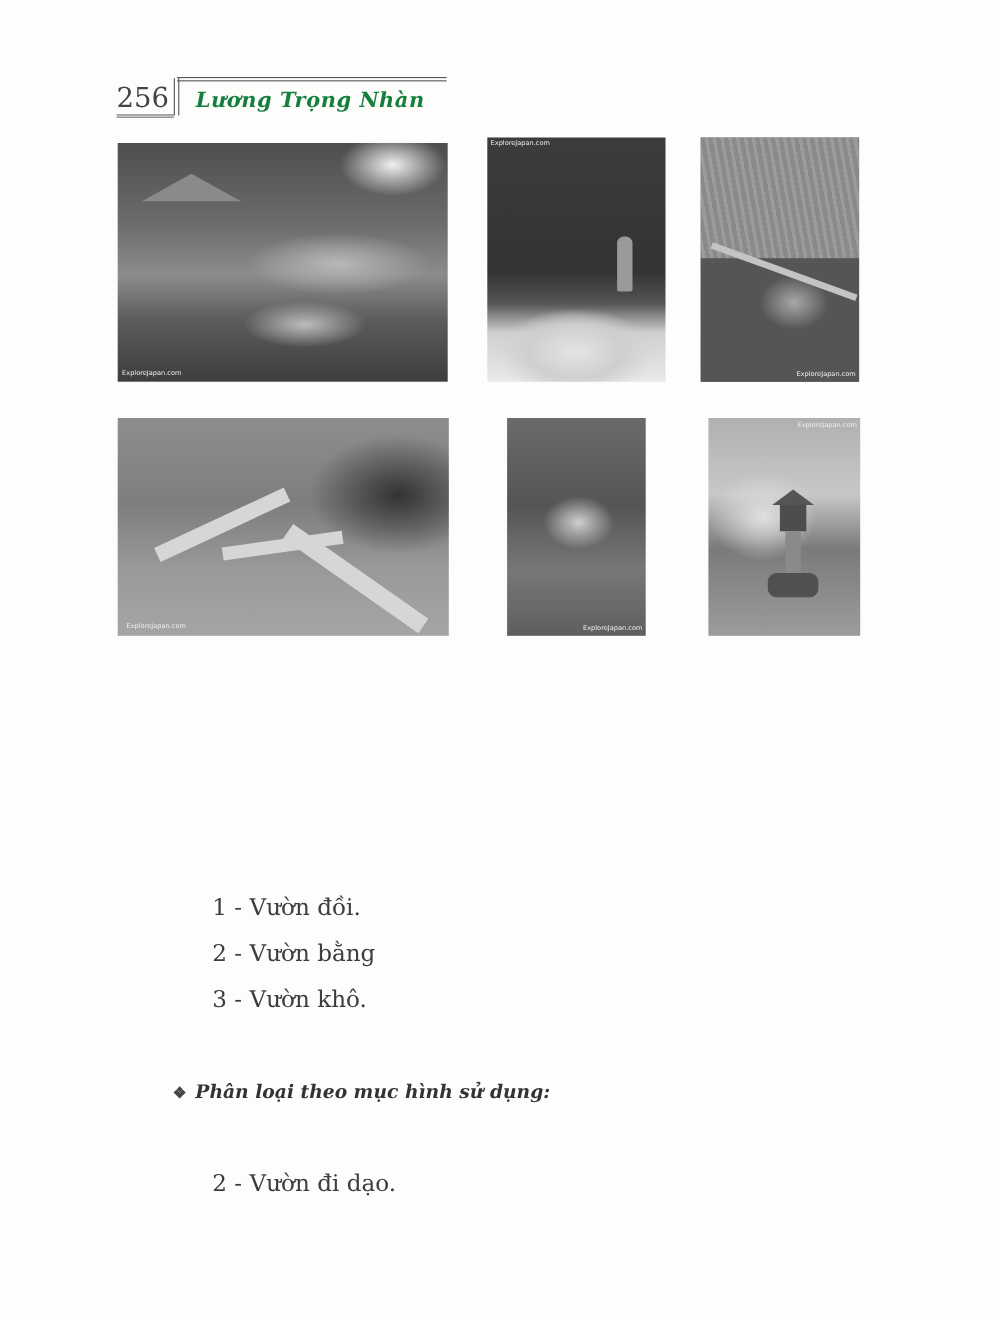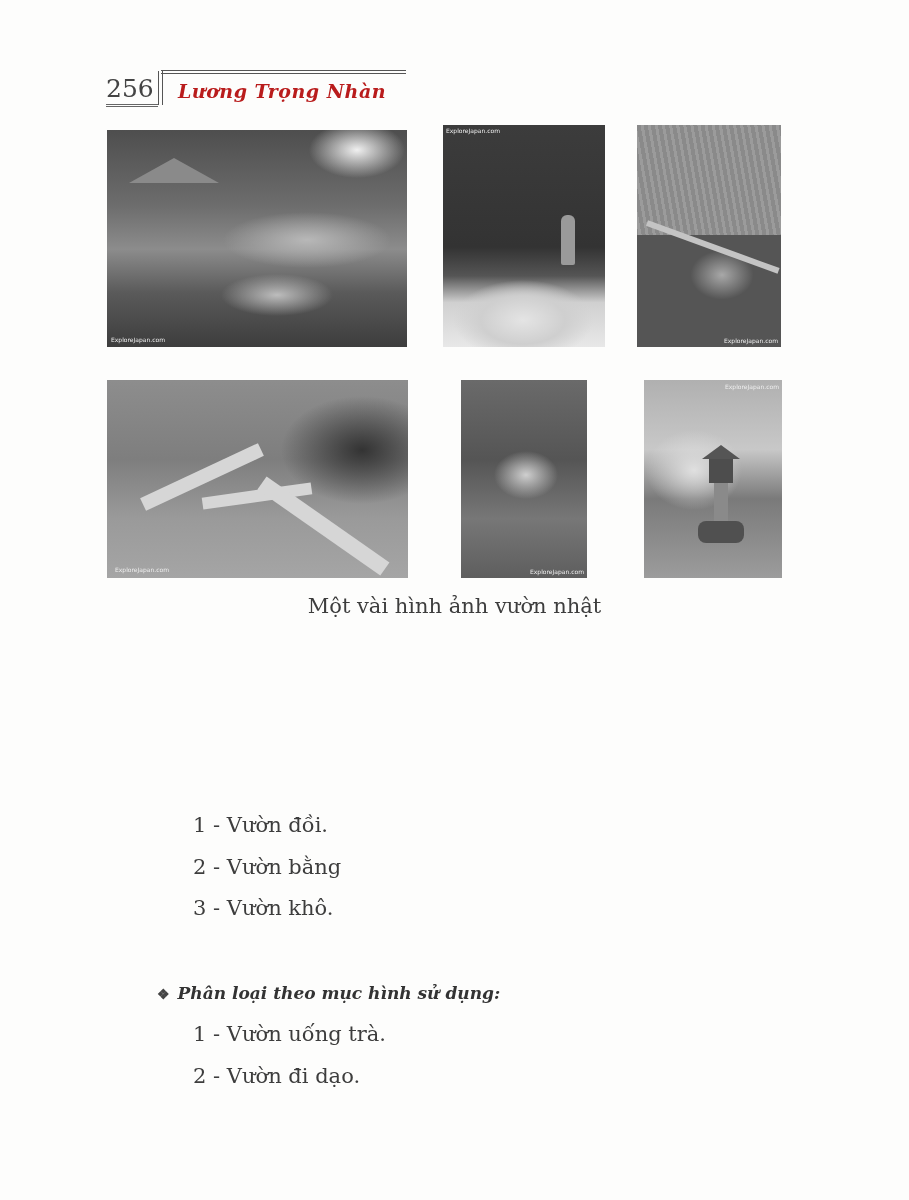--- a/index.html
+++ b/index.html
@@ -13,21 +13,21 @@
     .header { position: absolute; left: 106px; top: 66px; width: 300px; height: 40px; }
     .page-number {
       position: absolute; left: 0; top: 8px; font-family: "DejaVu Serif", serif;
       font-size: 25px; color: #444; letter-spacing: 0px;
     }
     .pn-underline { position: absolute; left: 0; top: 38px; width: 52px; height: 1px; border-top: 1px solid #666; border-bottom: 1px solid #666; }
     .hdr-vrule { position: absolute; left: 52px; top: 5px; width: 3px; height: 34px; border-left: 1px solid #555; border-right: 1px solid #555; }
     .hdr-hrule { position: absolute; left: 55px; top: 4px; width: 245px; height: 2px; border-top: 1px solid #555; border-bottom: 1px solid #555; }
     .author {
       position: absolute; left: 72px; top: 14px; font-family: "DejaVu Serif", serif;
-      font-style: italic; font-weight: bold; font-size: 19px; color: #b91c1c; letter-spacing: 0.5px;
+      font-style: italic; font-weight: bold; font-size: 19px; color: #15803d; letter-spacing: 0.5px;
     }
 
     
     .photo { position: absolute; overflow: hidden; background: #6a6a6a; }
     .photo .wm {
       position: absolute; font-family: "DejaVu Sans", sans-serif; font-size: 6px; color: #eee;
       white-space: nowrap;
     }
     .p1 { left: 107px; top: 130px; width: 300px; height: 217px;
       background:
@@ -127,26 +127,24 @@
   <div class="photo p6">
     <div class="lantern">
       <div class="cap"></div>
         <div class="box"></div>
         <div class="post"></div>
         <div class="base"></div>
     </div>
     <span class="wm" style="right:3px; top:3px;">ExploreJapan.com</span>
   </div>
 
-  <div class="caption">Một vài hình ảnh vườn nhật</div>
 
 
   <div class="item" style="top:813px;">1 - Vườn đồi.</div>
   <div class="item" style="top:855px;">2 - Vườn bằng</div>
   <div class="item" style="top:896px;">3 - Vườn khô.</div>
 
   <div class="subhead" style="top:983px;">
     <span class="diamond">❖</span><span>Phân loại theo mục hình sử dụng:</span>
   </div>
-  <div class="item" style="top:1022px;">1 - Vườn uống trà.</div>
   <div class="item" style="top:1064px;">2 - Vườn đi dạo.</div>
 
 </div>
 
 </body></html>

